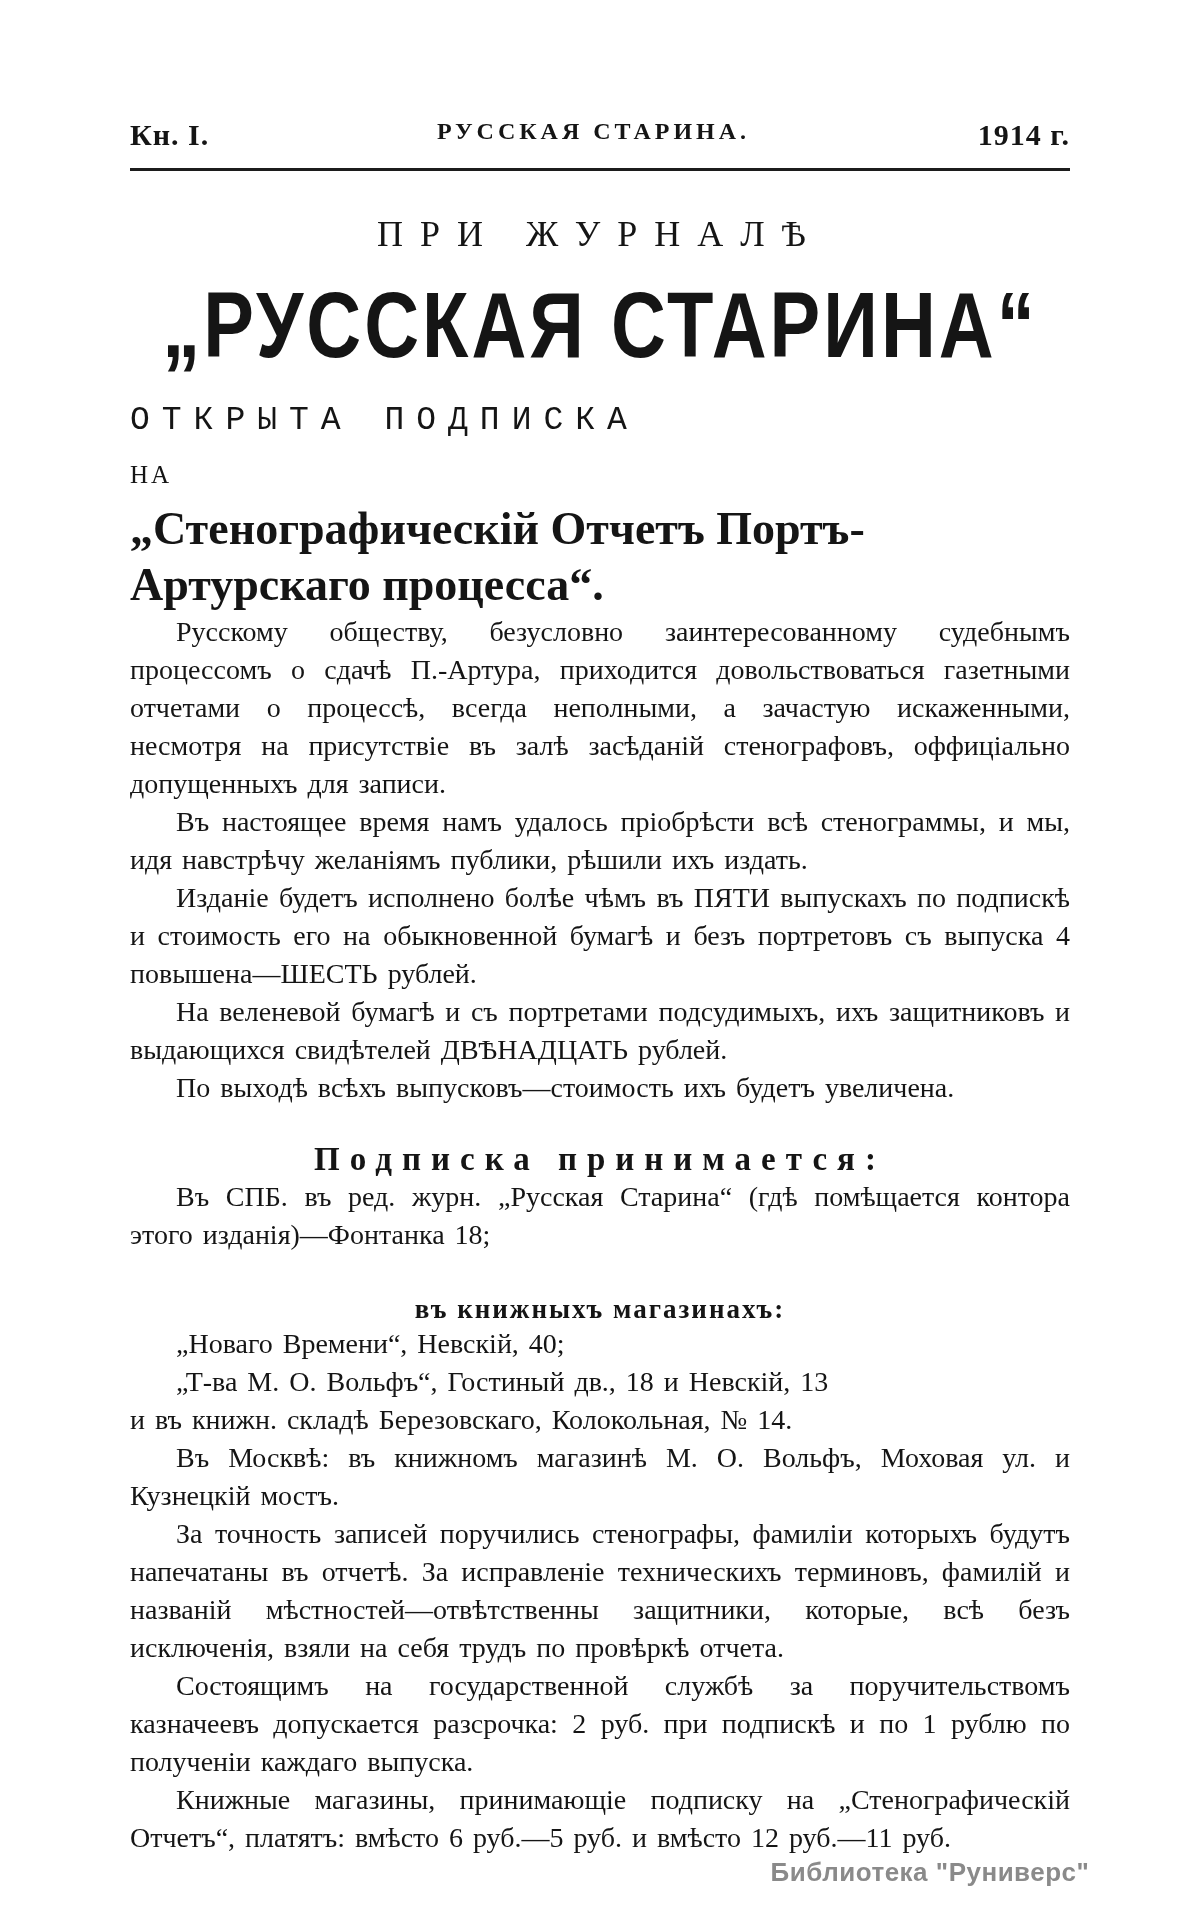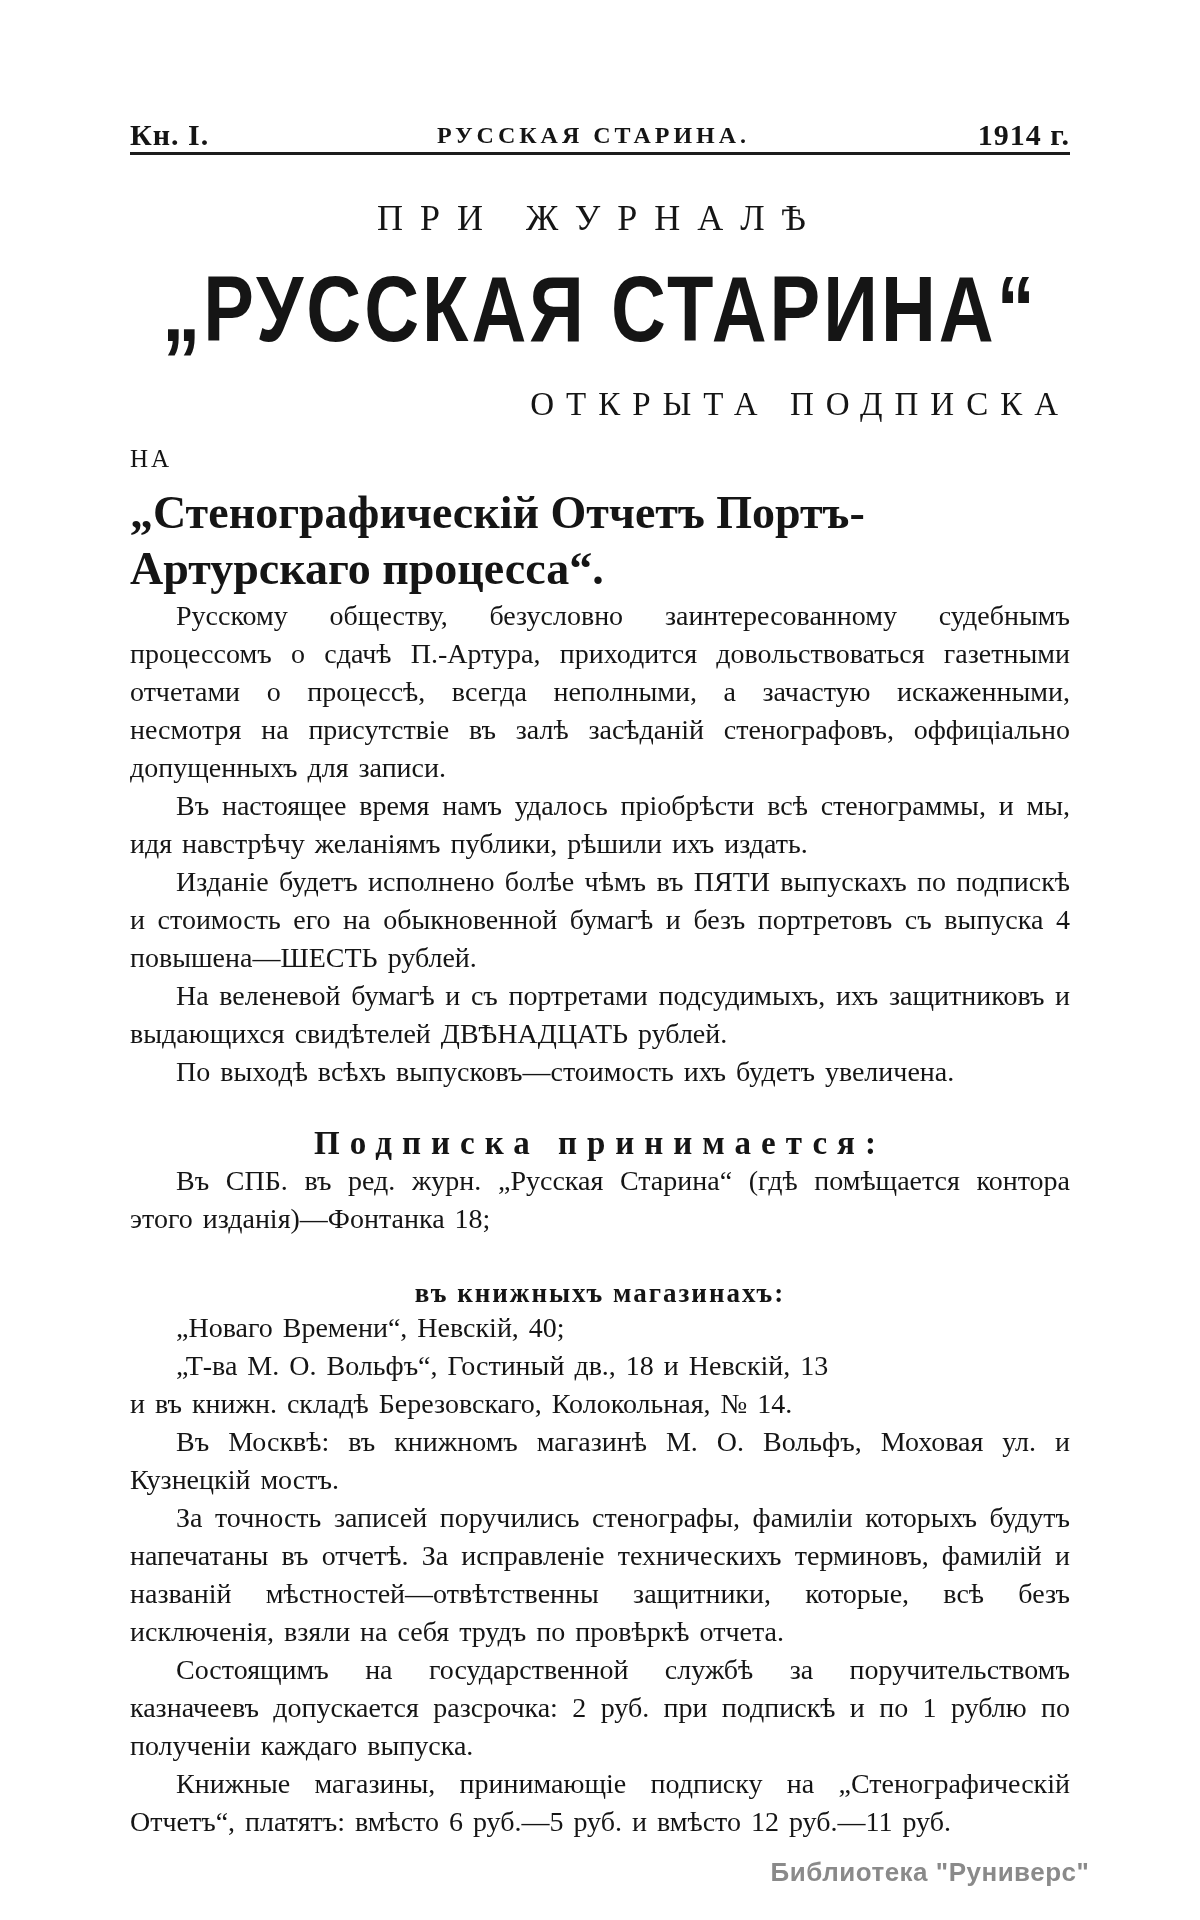--- a/index.html
+++ b/index.html
@@ -20,23 +20,23 @@
     position: relative;
     width: 940px;
     margin: 0 auto;
     padding-top: 118px;
   }
 
   
   .running-head {
     display: flex;
     justify-content: space-between;
-    align-items: center;
+    align-items: flex-start;
     border-bottom: 3px solid #1c1c1c;
-    padding-bottom: 0;
+    padding-bottom: 16px;
   }
   .rh-left  { font-size: 30px; font-weight: bold; letter-spacing: 1px; }
   .rh-center{ font-size: 24px; font-weight: bold; letter-spacing: 4px; }
   .rh-right { font-size: 30px; font-weight: bold; letter-spacing: 1px; }
 
   
   .pre-title {
     margin-top: 42px;
     text-align: center;
     font-size: 36px;
@@ -52,24 +52,25 @@
     font-family: "Liberation Sans", sans-serif;
     font-weight: 800;
     font-size: 76px;
     letter-spacing: 3px;
     transform: scaleY(1.22);
     transform-origin: center;
     white-space: nowrap;
   }
   .subscription-open {
     margin-top: 34px;
-    text-align: right;
+    text-align: left;
     font-size: 33px;
     letter-spacing: 12px;
     white-space: nowrap;
+    font-family: Liberation Mono, monospace;
   }
   .preposition-na {
     margin-top: 22px;
     text-align: left;
     font-size: 25px;
     letter-spacing: 3px;
   }
   .work-title {
     margin-top: 12px;
     font-weight: bold;

